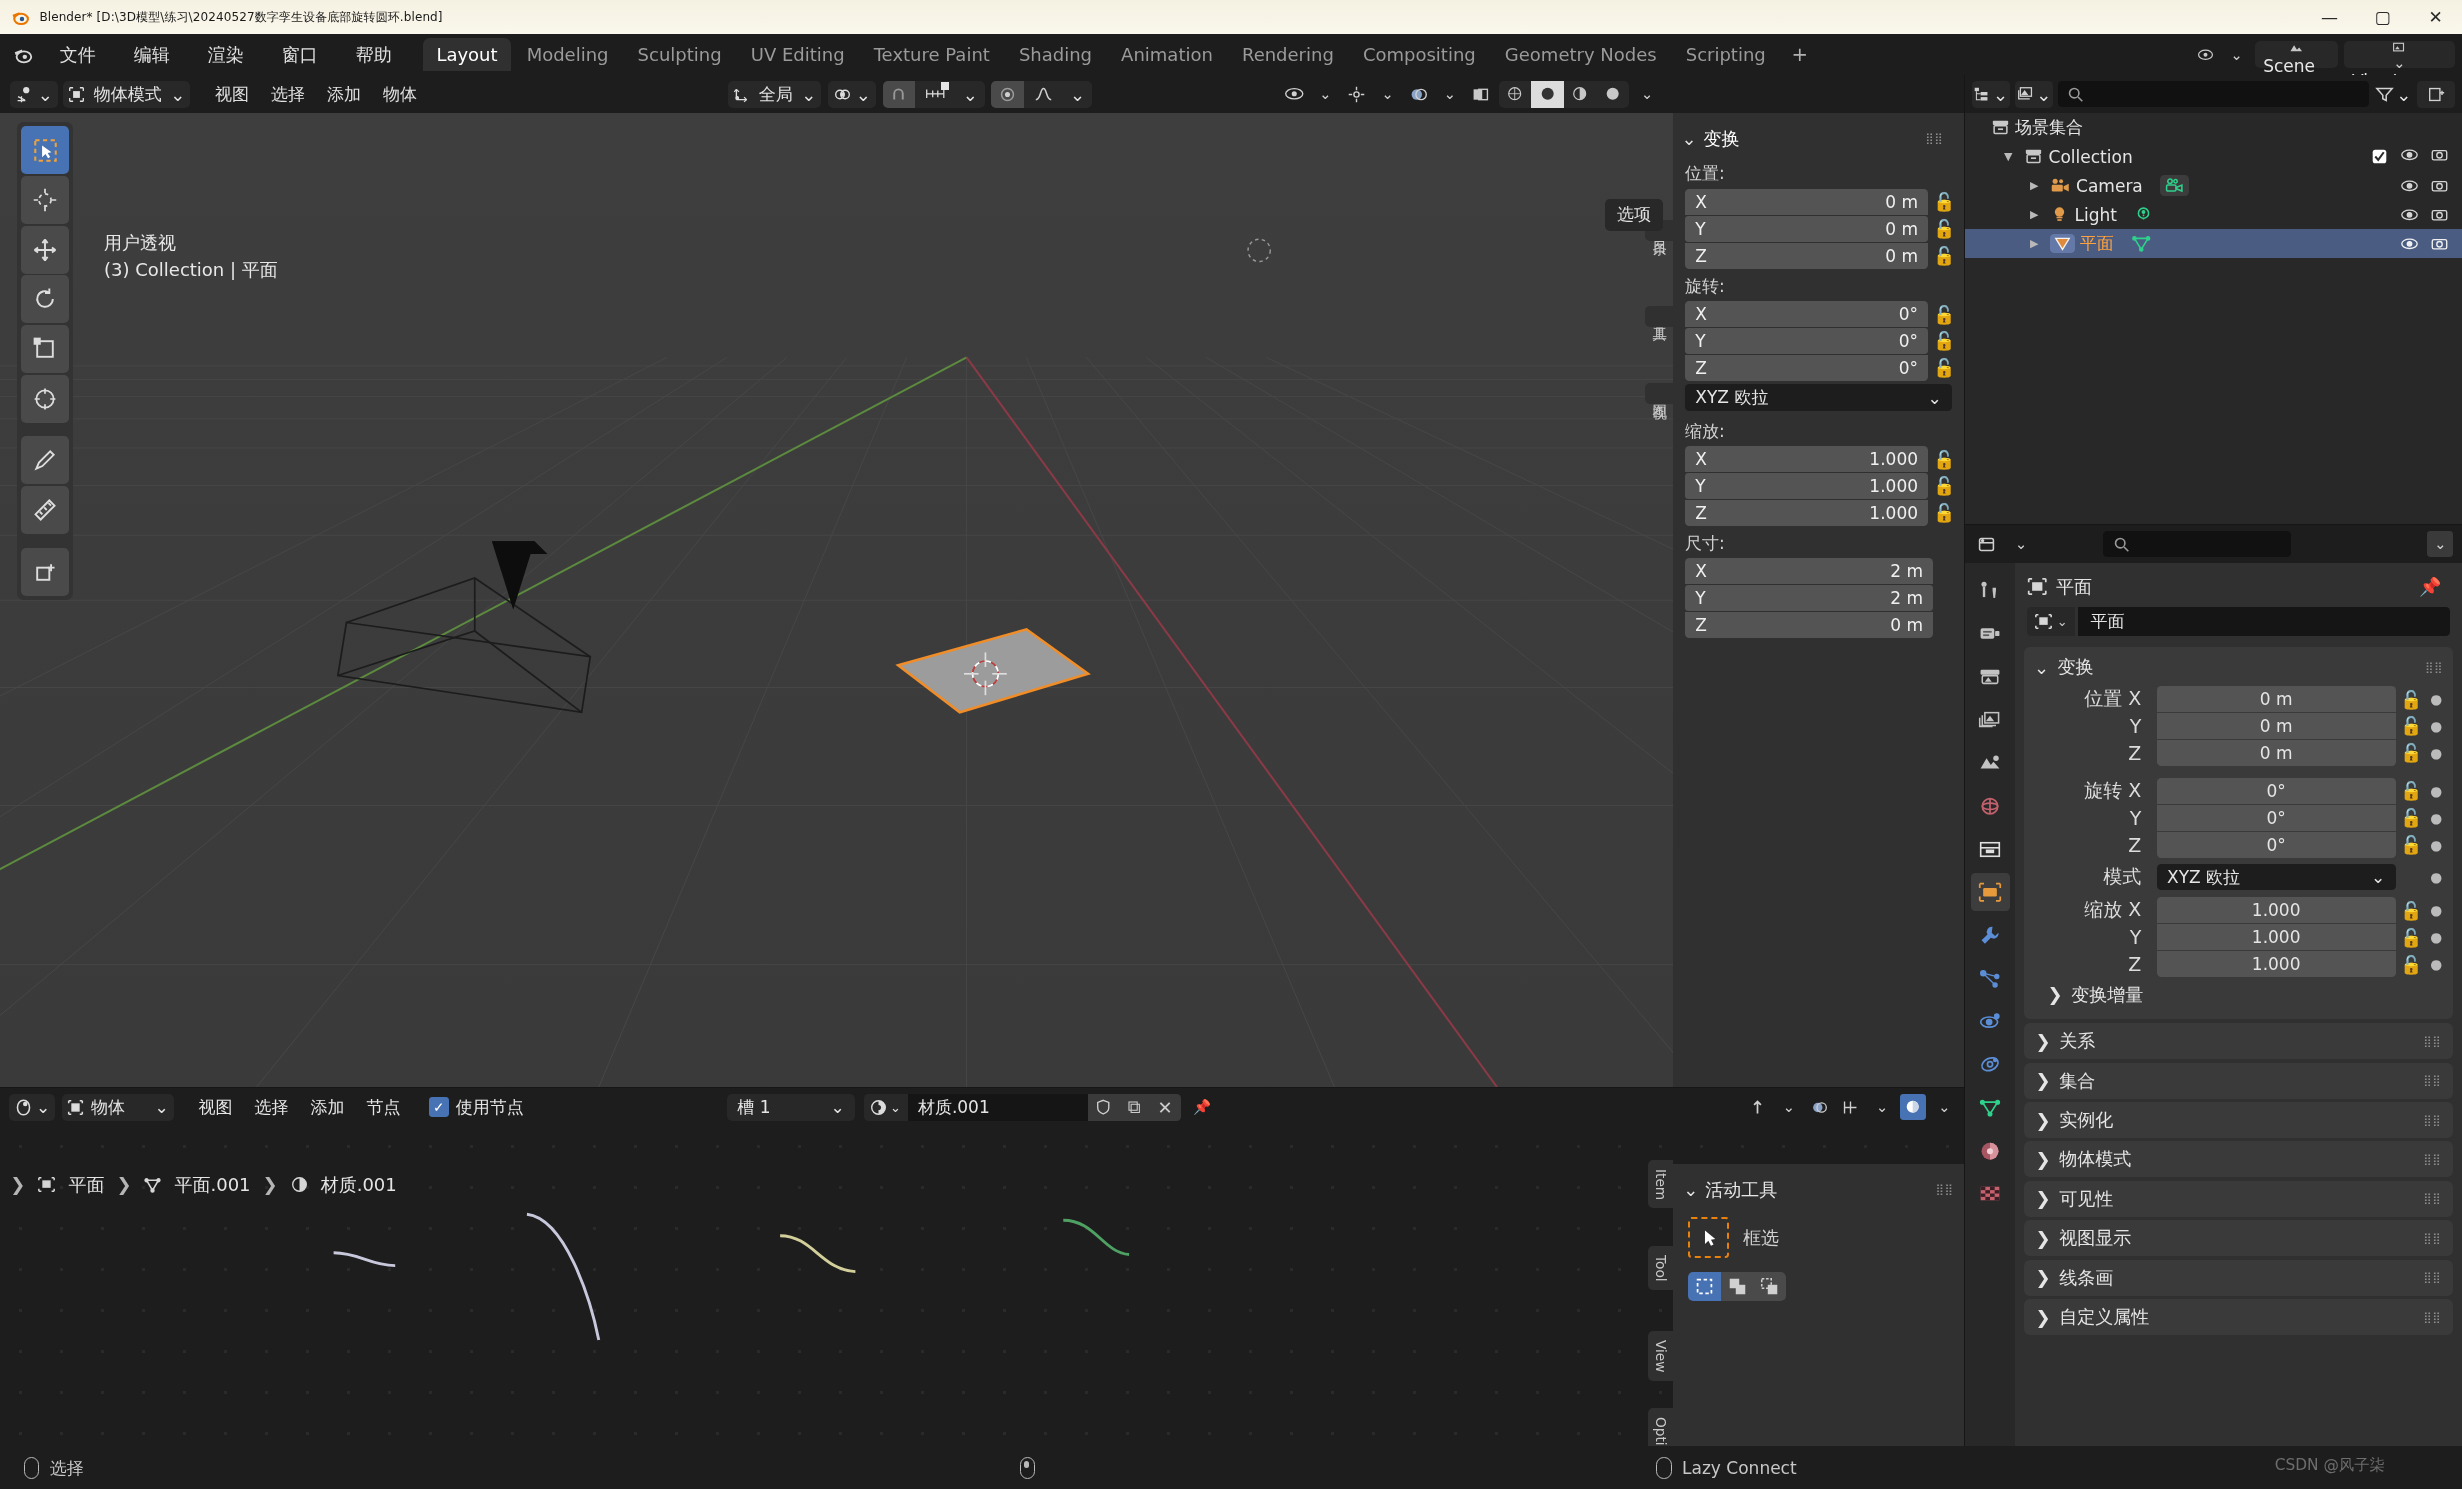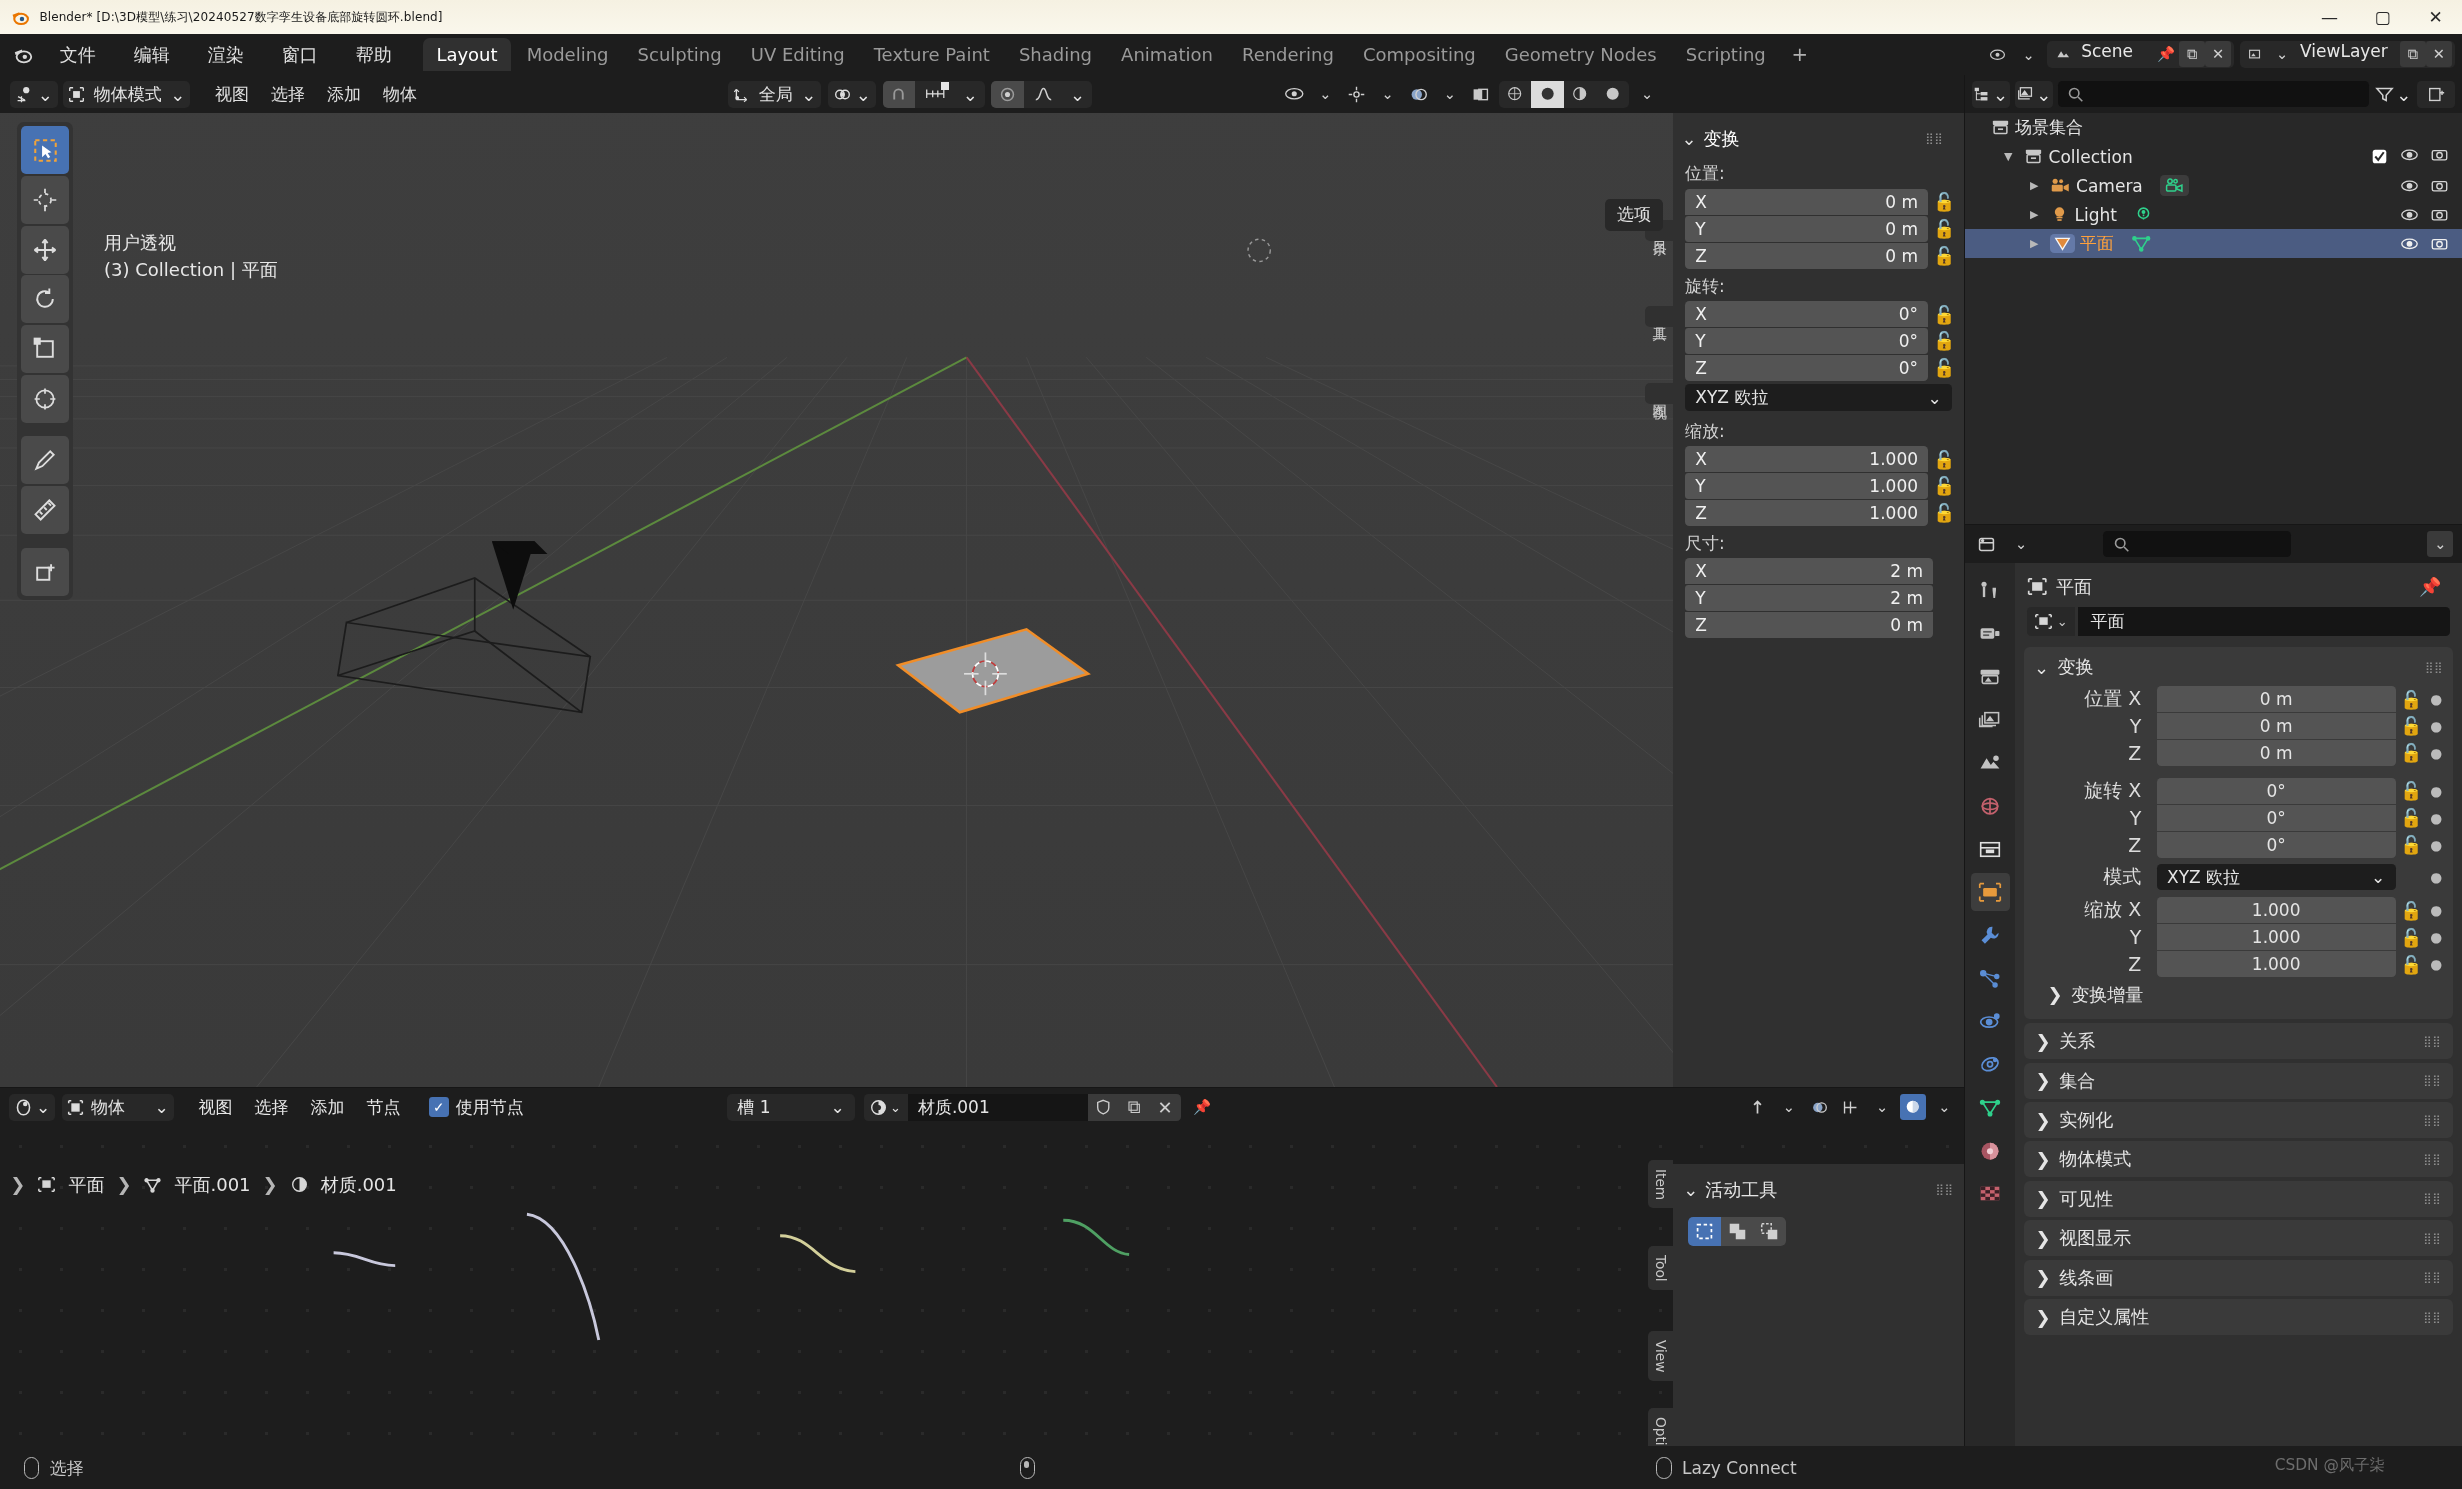--- a/index.html
+++ b/index.html
@@ -40,22 +40,23 @@
     padding: 4.3px 12px; color:#e0e0e0; font-size:18px; border-radius:4.3px; cursor:default;
   }
   .tb-tabs { display:flex; align-items:center; margin-left: 19px; gap:1.7px; }
   .tb-tabs .tab {
     padding: 6px 13.7px; border-radius: 6.8px 6.8px 0 0; color:#9a9a9a; font-size:18px;
   }
   .tb-tabs .tab.active { background:#303030; color:#ffffff; }
   .tb-plus { color:#b0b0b0; font-size:19.7px; padding:3.4px 10.3px; }
   .tb-right { position:absolute; right:0; top:0; height:41px; display:flex; align-items:center; gap:5.1px; padding-right:6.8px;}
   .scene-field {
-    display:flex; height:27px; background:#282828; border-radius:5.1px;
+    display:flex; align-items:center; height:27px; background:#282828; border-radius:5.1px;
     padding: 0 3.4px;
+    flex-direction: column;
   }
   .scene-field .icobox { width:26px; display:flex; align-items:center; justify-content:center; color:#c8c8c8;}
   .scene-field .val { padding: 0 12px 0 5.1px; font-size:17px; color:#e8e8e8; min-width:77px;}
   .minibtn { width:26px;height:26px;display:flex;align-items:center;justify-content:center;
     background:#3a3a3a;border-radius:3.4px;color:#d0d0d0;font-size:14.5px; }
   .minibtn.flat { background:transparent; }
 
   
   #main { position:absolute; top:75px; left:0; right:0; bottom:44px; }
 
@@ -1322,20 +1323,28 @@
         <path d="M912 128 C 950 128, 960 168, 1000 170" stroke="#d3cf9a" stroke-width="3.4" fill="none"></path>
         <path d="M1243 110 C 1280 110, 1290 148, 1320 150" stroke="#4fa063" stroke-width="3.4" fill="none"></path>
       </svg>
 
       <div id="node-npanel">
         <div class="nnp-head">
           <span>⌄</span>
           <span>活动工具</span>
           <span style="margin-left:auto;color:#8e8e8e;font-size:11px;letter-spacing:0.9px;">⣿⣿</span>
         </div>
+        <div class="nnp-tool">
+          <span class="box">
+            <svg width="20.5" height="20.5" viewBox="0 0 24 24">
+                <path d="M7 4 L7 20 L11 16 L14 22 L17 20.5 L14 15 L19 14 Z" fill="#fff"></path>
+              </svg>
+          </span>
+          <span style="font-size:18px;color:#cfcfcf;">框选</span>
+        </div>
         <div class="nnp-seg">
           <span class="b on">
             <svg width="19" height="19" viewBox="0 0 22 22">
                 <rect x="3" y="3" width="16" height="16" fill="none" stroke="#fff" stroke-width="2" stroke-dasharray="4 3"></rect>
               </svg>
           </span>
           <span class="b">
             <svg width="19" height="19" viewBox="0 0 22 22" fill="#d0d0d0">
                 <rect x="2" y="2" width="11" height="11"></rect>
                 <rect x="9" y="9" width="11" height="11"></rect>

